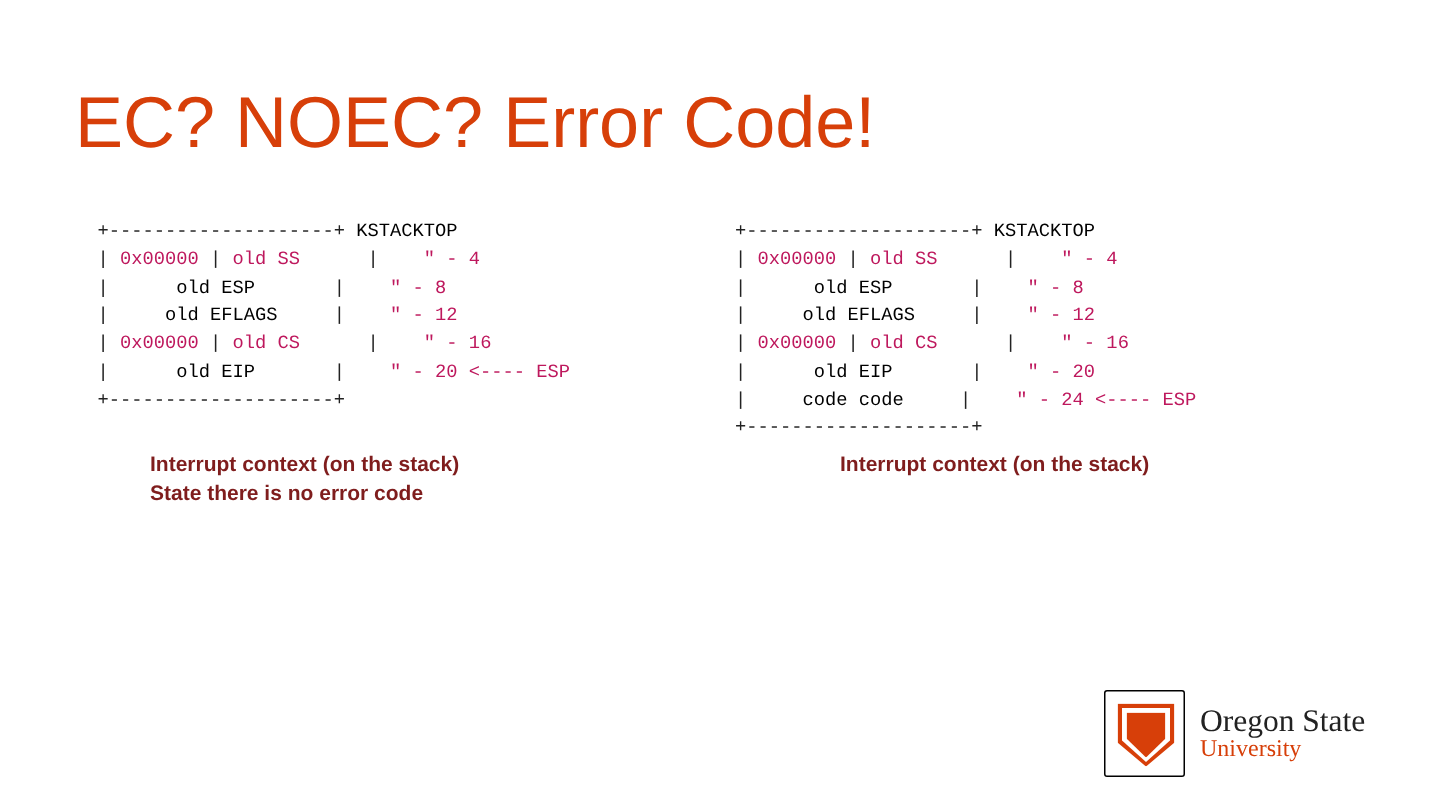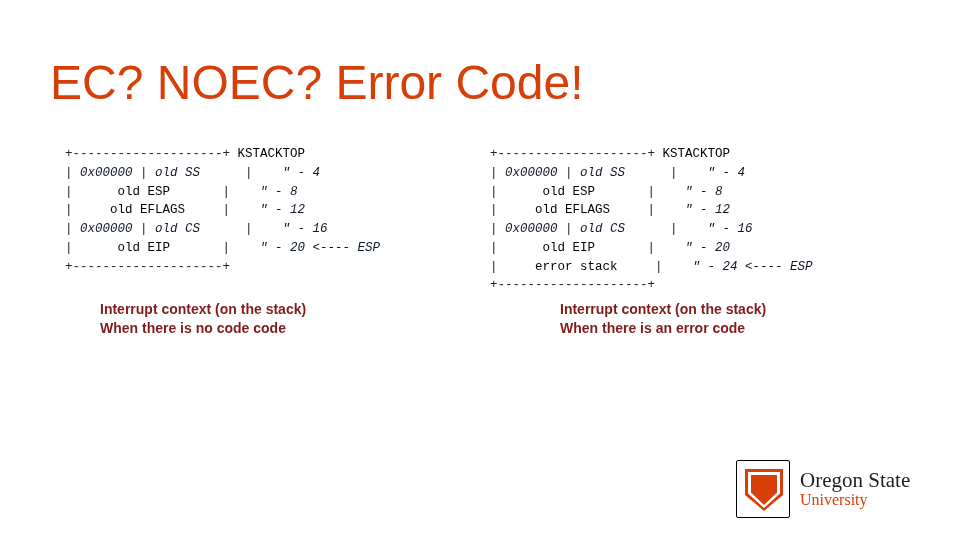--- a/index.html
+++ b/index.html
@@ -33,21 +33,21 @@
     position: absolute;
     font-size: 14px;
     font-weight: bold;
     line-height: 1.35;
     color: #7f1d1d;
   }
   .caption-left { top: 300px; left: 100px; }
   .caption-right { top: 300px; left: 560px; }
   .caption .line { display: block; }
   
-  .c-red { color: #0f172a; font-style: italic; }
+  .c-red { color: #be185d; }
   .c-black { color: #000; }
   
   .logo {
     position: absolute;
     right: 14px;
     bottom: 14px;
     width: 210px;
     height: 74px;
     display: flex;
     align-items: center;
@@ -112,31 +112,30 @@
 | <span class="c-red">0x00000</span> | <span class="c-red">old CS</span>      |    <span class="c-red">" - 16</span>
 |      <span class="c-black">old EIP</span>       |    <span class="c-red">" - 20 &lt;---- ESP</span>
 +--------------------+</div>
 
 <div class="diagram diagram-right">+--------------------+ <span class="c-black">KSTACKTOP</span>
 | <span class="c-red">0x00000</span> | <span class="c-red">old SS</span>      |    <span class="c-red">" - 4</span>
 |      <span class="c-black">old ESP</span>       |    <span class="c-red">" - 8</span>
 |     <span class="c-black">old EFLAGS</span>     |    <span class="c-red">" - 12</span>
 | <span class="c-red">0x00000</span> | <span class="c-red">old CS</span>      |    <span class="c-red">" - 16</span>
 |      <span class="c-black">old EIP</span>       |    <span class="c-red">" - 20</span>
-|     <span class="c-black">error stack</span>     |    <span class="c-red">" - 24 &lt;---- ESP</span>
+|     <span class="c-black">code code</span>     |    <span class="c-red">" - 24 &lt;---- ESP</span>
 +--------------------+</div>
 
 <div class="caption caption-left">
   <span class="line">Interrupt context (on the stack)</span>
-  <span class="line">When there is no code code</span>
+  <span class="line">State there is no error code</span>
 </div>
 
 <div class="caption caption-right">
   <span class="line">Interrupt context (on the stack)</span>
-  <span class="line">When there is an error code</span>
 </div>
 
 <div class="logo">
   <div class="crest">
     <div class="shield">
       <div class="shield-inner"></div>
     </div>
   </div>
   <div class="logo-text">
     <div class="l1">Oregon State</div>

